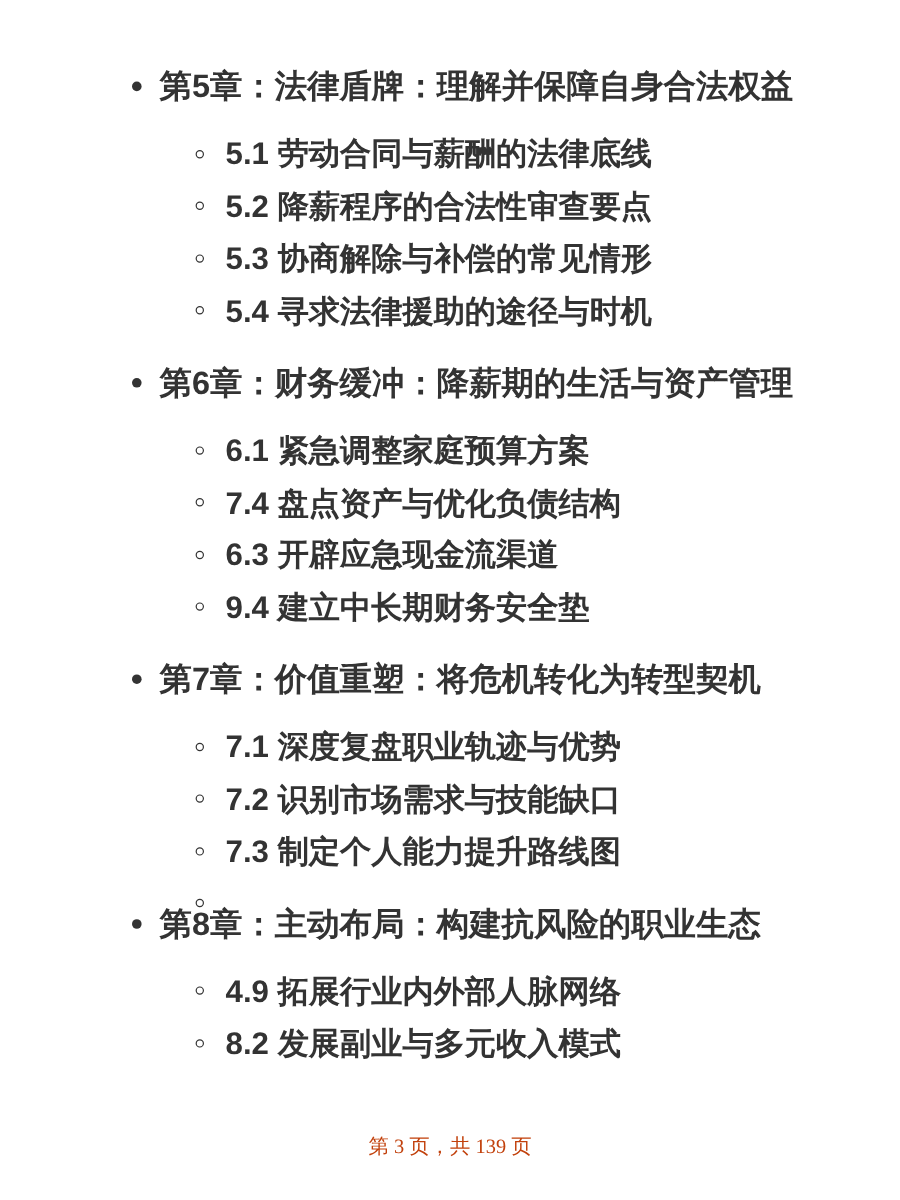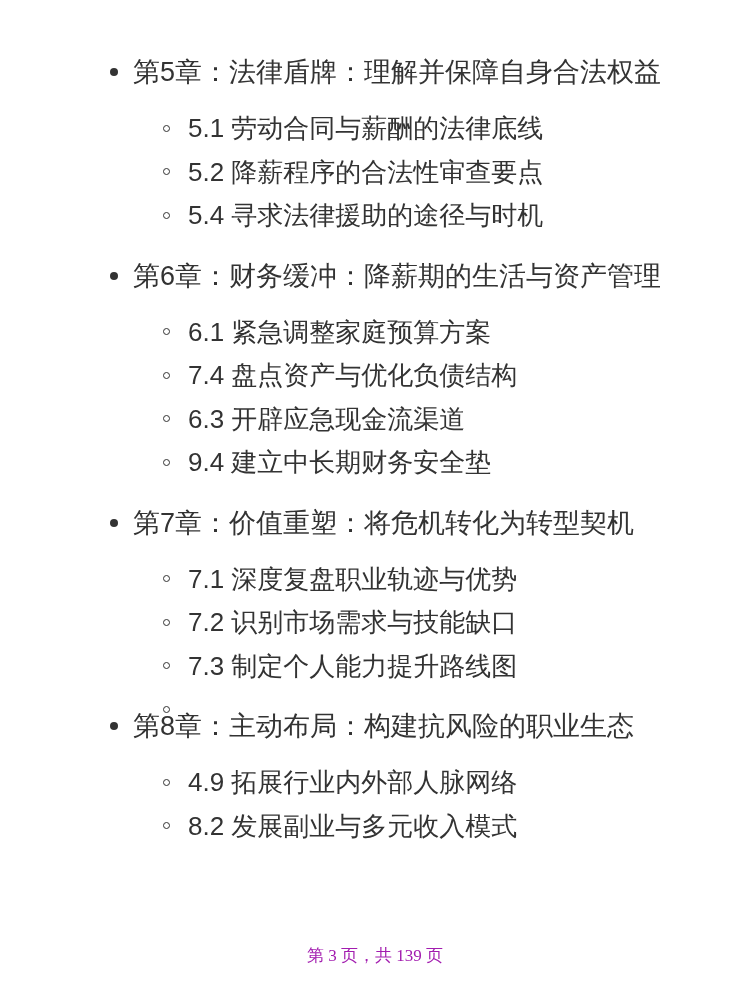--- a/index.html
+++ b/index.html
@@ -20,20 +20,21 @@
     inset: 0;
   }
   ul.toc {
     list-style: none;
     margin: 0;
     padding: 0;
     position: absolute;
     top: 50px;
     left: 0;
     right: 0;
+    font-weight: bold;
   }
   li.chapter { margin: 0; padding: 0; }
   .chapter-line {
     position: relative;
     margin-left: 133px;
     font-size: 27px;
     line-height: 44px;
     white-space: nowrap;
   }
   .bullet-l1 {
@@ -69,37 +70,38 @@
   }
   .footer {
     position: absolute;
     top: 944px;
     left: 0;
     width: 100%;
     text-align: center;
     font-family: "Liberation Serif", "DejaVu Serif", serif;
     font-size: 17px;
     line-height: 24px;
-    color: #a21caf;
+    color: #c2410c;
   }
 </style>
 </head>
 <body>
 
 <div class="page">
   <ul class="toc">
 
     <li class="chapter">
       <div class="chapter-line">
         <span class="bullet-l1"></span>
         <span>第5章：法律盾牌：理解并保障自身合法权益</span>
       </div>
       <ul class="sections">
         <li class="section"><span class="bullet-l2"></span><span>5.1 劳动合同与薪酬的法律底线</span></li>
         <li class="section"><span class="bullet-l2"></span><span>5.2 降薪程序的合法性审查要点</span></li>
+        <li class="section"><span class="bullet-l2"></span><span>5.3 协商解除与补偿的常见情形</span></li>
         <li class="section"><span class="bullet-l2"></span><span>5.4 寻求法律援助的途径与时机</span></li>
       </ul>
     </li>
 
     <li class="chapter">
       <div class="chapter-line">
         <span class="bullet-l1"></span>
         <span>第6章：财务缓冲：降薪期的生活与资产管理</span>
       </div>
       <ul class="sections">

